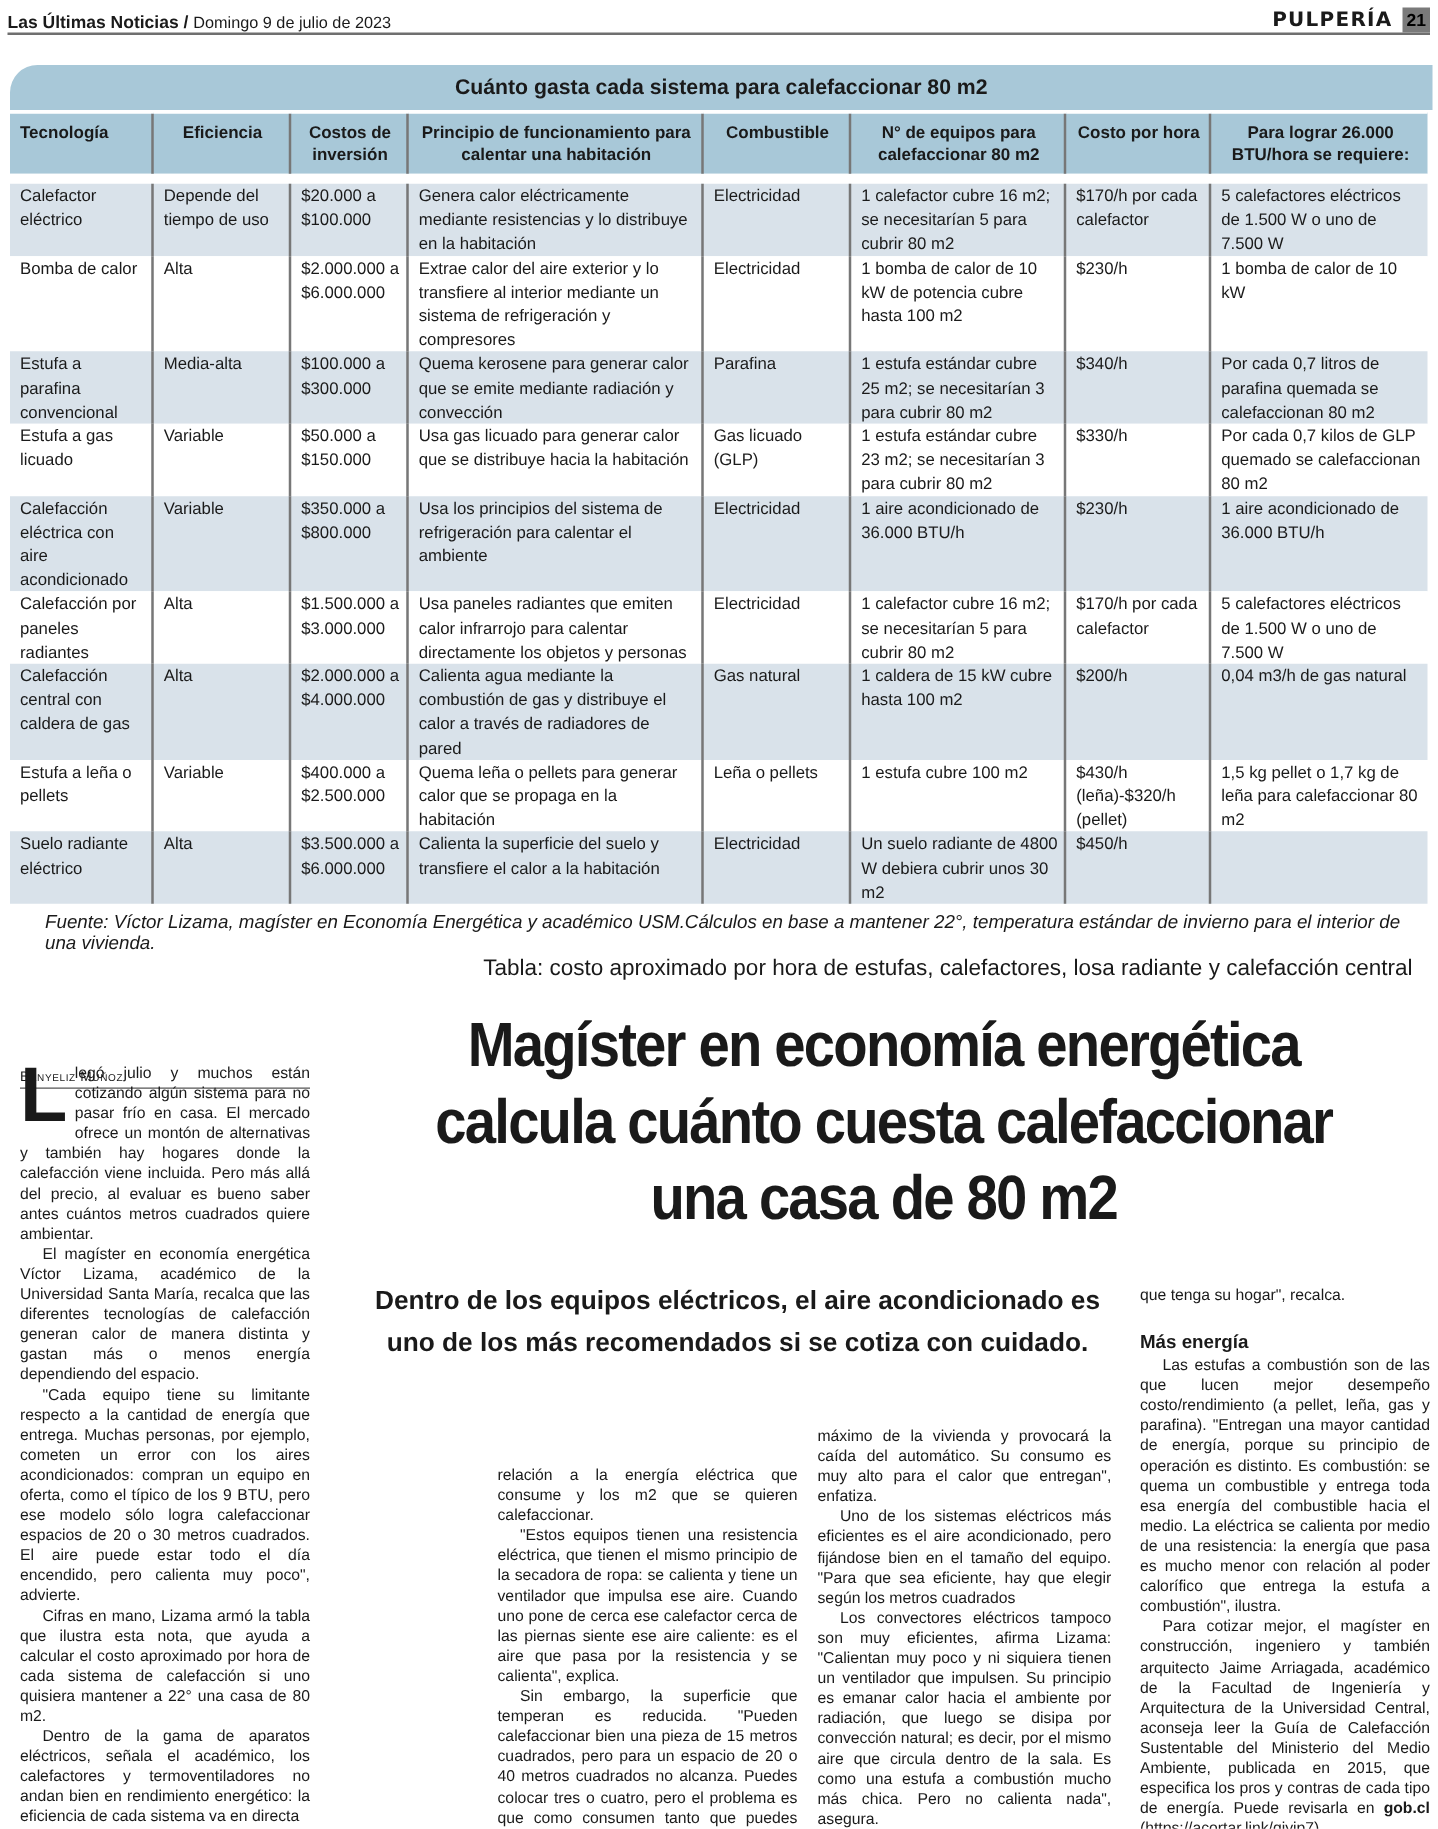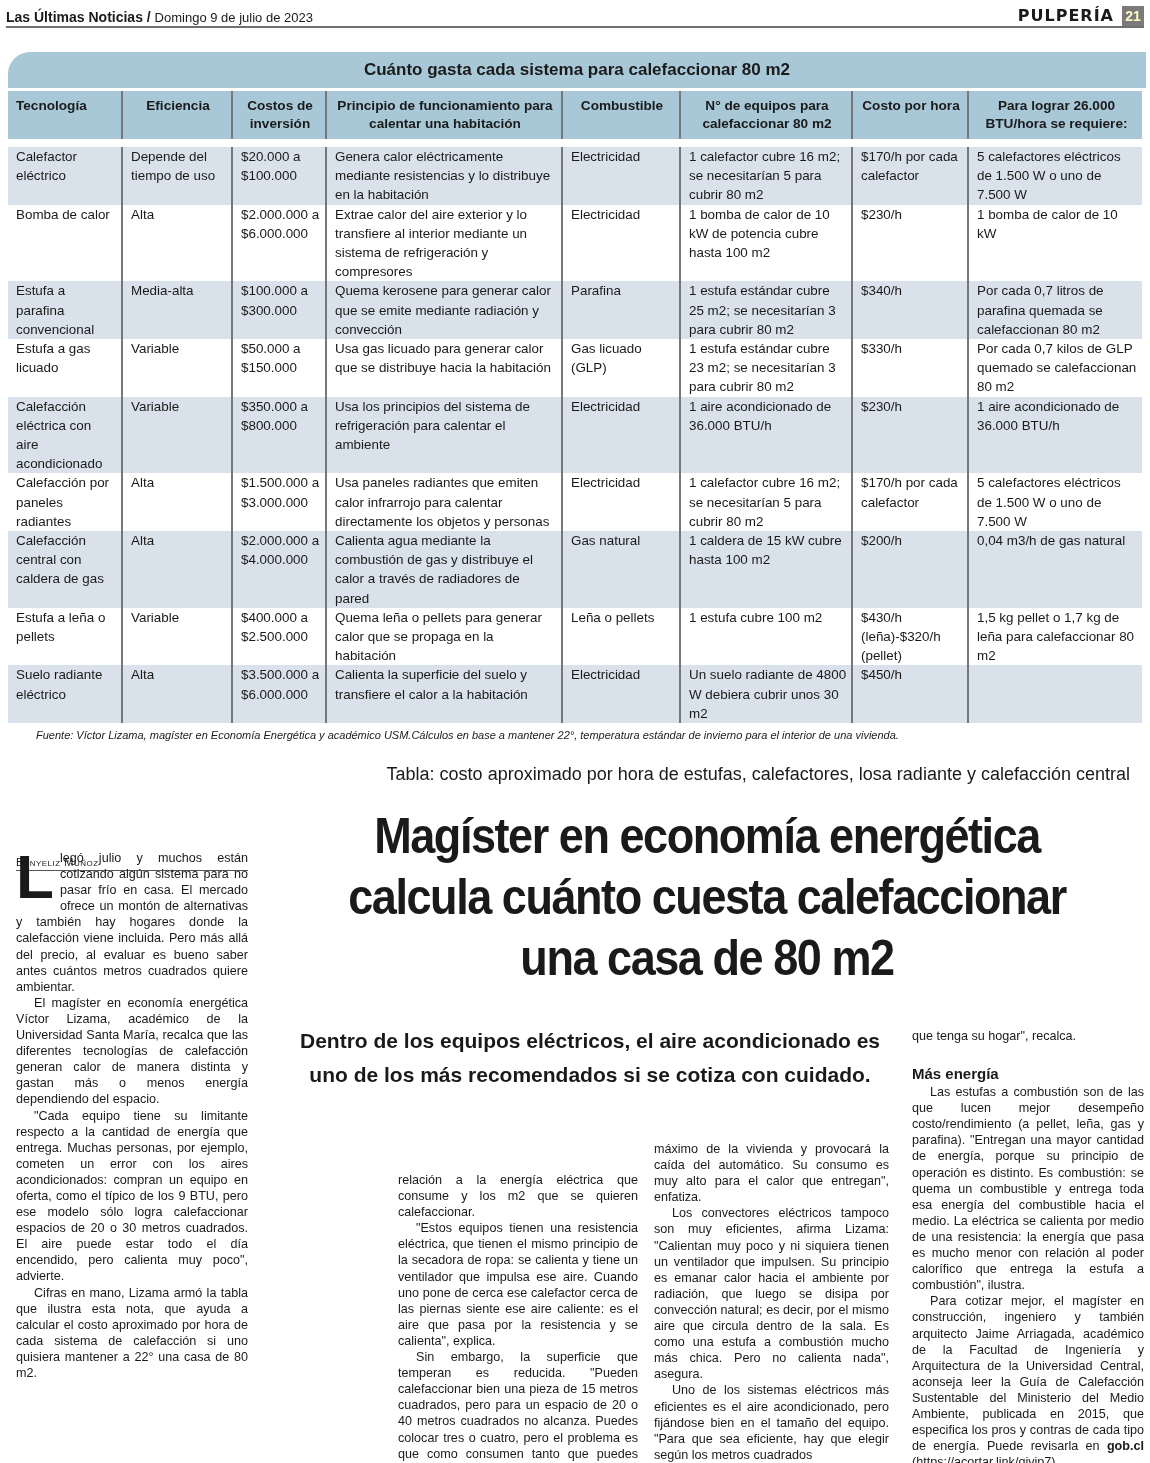--- a/index.html
+++ b/index.html
@@ -7,35 +7,35 @@
   body { font-family: "Liberation Sans", sans-serif; color: #1a1a1a; position: relative; }
 
   
   .masthead { position: absolute; left: 6px; top: 6px; width: 1138px; height: 22px; border-bottom: 2px solid #6f6f6f; }
   .mast-left { position: absolute; left: 0; top: 3px; font-size: 14px; white-space: nowrap; }
   .mast-left .paper { font-weight: bold; }
   .mast-left .sep { font-weight: bold; }
   .mast-left .date { font-size: 13px; }
   .mast-right { position: absolute; right: 0; top: 0; display: flex; gap: 8px; }
   .section { font-family: "DejaVu Sans", sans-serif; font-weight: bold; font-size: 16px; letter-spacing: 1px; }
-  .pagenum { background: #7a7a7a; color: #fef9c3; font-weight: bold; font-size: 14px; width: 22px; height: 20px; display: flex; align-items: center; justify-content: center; }
+  .pagenum { background: #7a7a7a; color: #000000; font-weight: bold; font-size: 14px; width: 22px; height: 20px; display: flex; align-items: center; justify-content: center; }
 
   
   .table-wrap { position: absolute; left: 8px; top: 52px; width: 1138px; }
   .table-title { background: #a8c8d8; border-top-left-radius: 22px; height: 36px; display: flex; align-items: center; justify-content: center; font-weight: bold; font-size: 17px; }
   table { border-collapse: collapse; width: 1134px; table-layout: fixed; font-size: 13.4px; line-height: 19.2px; }
   thead th { background: #a8c8d8; font-weight: bold; font-size: 13.6px; padding: 6px 6px 6px 8px; vertical-align: top; border-top: 3px solid #ffffff; line-height: 18px; }
   thead th.left { text-align: left; }
   thead th.center { text-align: center; }
   tbody td { vertical-align: top; padding: 0 4px 0 8px; }
   tbody tr.shaded td { background: #d9e2ea; }
   tbody tr.plain td { background: #ffffff; }
   td + td, th + th { border-left: 2px solid #777; }
   thead tr.spacer td { height: 8px; background: #ffffff; }
-  .source { margin-top: 6px; font-size: 11px; font-style: italic; padding-left: 28px; }
+  .source { margin-top: 6px; font-size: 15px; font-style: italic; padding-left: 28px; }
 
   
   .kicker { position: absolute; left: 290px; top: 764px; width: 840px; text-align: right; font-size: 18px; }
 
   
   .headline { position: absolute; left: 282px; top: 806px; width: 850px; text-align: center; font-family: "Liberation Sans", sans-serif; font-weight: bold; font-size: 50px; line-height: 61px; letter-spacing: -1.6px; transform: scaleX(0.9); transform-origin: center top; }
   .deck { position: absolute; left: 280px; top: 1024px; width: 620px; text-align: center; font-weight: bold; font-size: 21px; line-height: 34px; }
 
   
   .byline { position: absolute; left: 16px; top: 820px; width: 232px; border-bottom: 1px solid #555; font-size: 11px; letter-spacing: 0.5px; padding-bottom: 2px; font-variant: small-caps; margin-top: 36px; }
@@ -191,32 +191,33 @@
 <div class="headline">Magíster en economía energética calcula cuánto cuesta calefaccionar una casa de 80 m2</div>
 <div class="deck">Dentro de los equipos eléctricos, el aire acondicionado es uno de los más recomendados si se cotiza con cuidado.</div>
 
 <div class="byline">Banyeliz Muñoz</div>
 
 <div class="col col1">
   <p class="noindent"><span class="dropcap">L</span><span>legó julio y muchos están cotizando algún sistema para no pasar frío en casa. El mercado ofrece un montón de alternativas y también hay hogares donde la calefacción viene incluida. Pero más allá del precio, al evaluar es bueno saber antes cuántos metros cuadrados quiere ambientar.</span></p>
   <p>El magíster en economía energética Víctor Lizama, académico de la Universidad Santa María, recalca que las diferentes tecnologías de calefacción generan calor de manera distinta y gastan más o menos energía dependiendo del espacio.</p>
   <p>"Cada equipo tiene su limitante respecto a la cantidad de energía que entrega. Muchas personas, por ejemplo, cometen un error con los aires acondicionados: compran un equipo en oferta, como el típico de los 9 BTU, pero ese modelo sólo logra calefaccionar espacios de 20 o 30 metros cuadrados. El aire puede estar todo el día encendido, pero calienta muy poco", advierte.</p>
   <p>Cifras en mano, Lizama armó la tabla que ilustra esta nota, que ayuda a calcular el costo aproximado por hora de cada sistema de calefacción si uno quisiera mantener a 22° una casa de 80 m2.</p>
+  <p>Dentro de la gama de aparatos eléctricos, señala el académico, los calefactores y termoventiladores no andan bien en rendimiento energético: la eficiencia de cada sistema va en directa</p>
 </div>
 
 <div class="col col2">
   <p class="noindent">relación a la energía eléctrica que consume y los m2 que se quieren calefaccionar.</p>
   <p>"Estos equipos tienen una resistencia eléctrica, que tienen el mismo principio de la secadora de ropa: se calienta y tiene un ventilador que impulsa ese aire. Cuando uno pone de cerca ese calefactor cerca de las piernas siente ese aire caliente: es el aire que pasa por la resistencia y se calienta", explica.</p>
   <p>Sin embargo, la superficie que temperan es reducida. "Pueden calefaccionar bien una pieza de 15 metros cuadrados, pero para un espacio de 20 o 40 metros cuadrados no alcanza. Puedes colocar tres o cuatro, pero el problema es que como consumen tanto que puedes superar el amperaje</p>
 </div>
 
 <div class="col col3">
   <p class="noindent">máximo de la vivienda y provocará la caída del automático. Su consumo es muy alto para el calor que entregan", enfatiza.</p>
+  <p>Uno de los sistemas eléctricos más eficientes es el aire acondicionado, pero fijándose bien en el tamaño del equipo. "Para que sea eficiente, hay que elegir según los metros cuadrados</p>
   <p>Los convectores eléctricos tampoco son muy eficientes, afirma Lizama: "Calientan muy poco y ni siquiera tienen un ventilador que impulsen. Su principio es emanar calor hacia el ambiente por radiación, que luego se disipa por convección natural; es decir, por el mismo aire que circula dentro de la sala. Es como una estufa a combustión mucho más chica. Pero no calienta nada", asegura.</p>
-  <p>Uno de los sistemas eléctricos más eficientes es el aire acondicionado, pero fijándose bien en el tamaño del equipo. "Para que sea eficiente, hay que elegir según los metros cuadrados</p>
 </div>
 
 <div class="col col4">
   <p class="noindent">que tenga su hogar", recalca.</p>
   <div class="subhead">Más energía</div>
   <p>Las estufas a combustión son de las que lucen mejor desempeño costo/rendimiento (a pellet, leña, gas y parafina). "Entregan una mayor cantidad de energía, porque su principio de operación es distinto. Es combustión: se quema un combustible y entrega toda esa energía del combustible hacia el medio. La eléctrica se calienta por medio de una resistencia: la energía que pasa es mucho menor con relación al poder calorífico que entrega la estufa a combustión", ilustra.</p>
   <p><span>Para cotizar mejor, el magíster en construcción, ingeniero y también arquitecto Jaime Arriagada, académico de la Facultad de Ingeniería y Arquitectura de la Universidad Central, aconseja leer la Guía de Calefacción Sustentable del Ministerio del Medio Ambiente, publicada en 2015, que especifica los pros y contras de cada tipo de energía. Puede revisarla en </span><span class="bold">gob.cl</span><span> (https://acortar.link/qiyjp7).</span></p>
 </div>
 
 </body></html>

